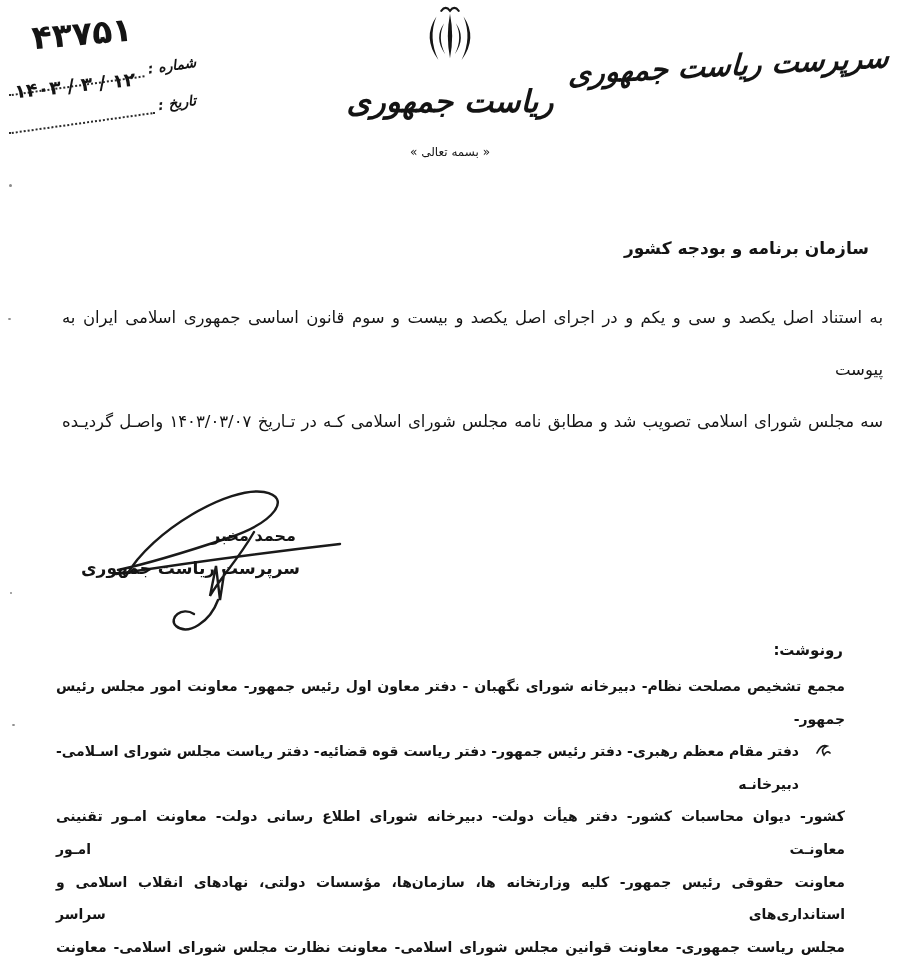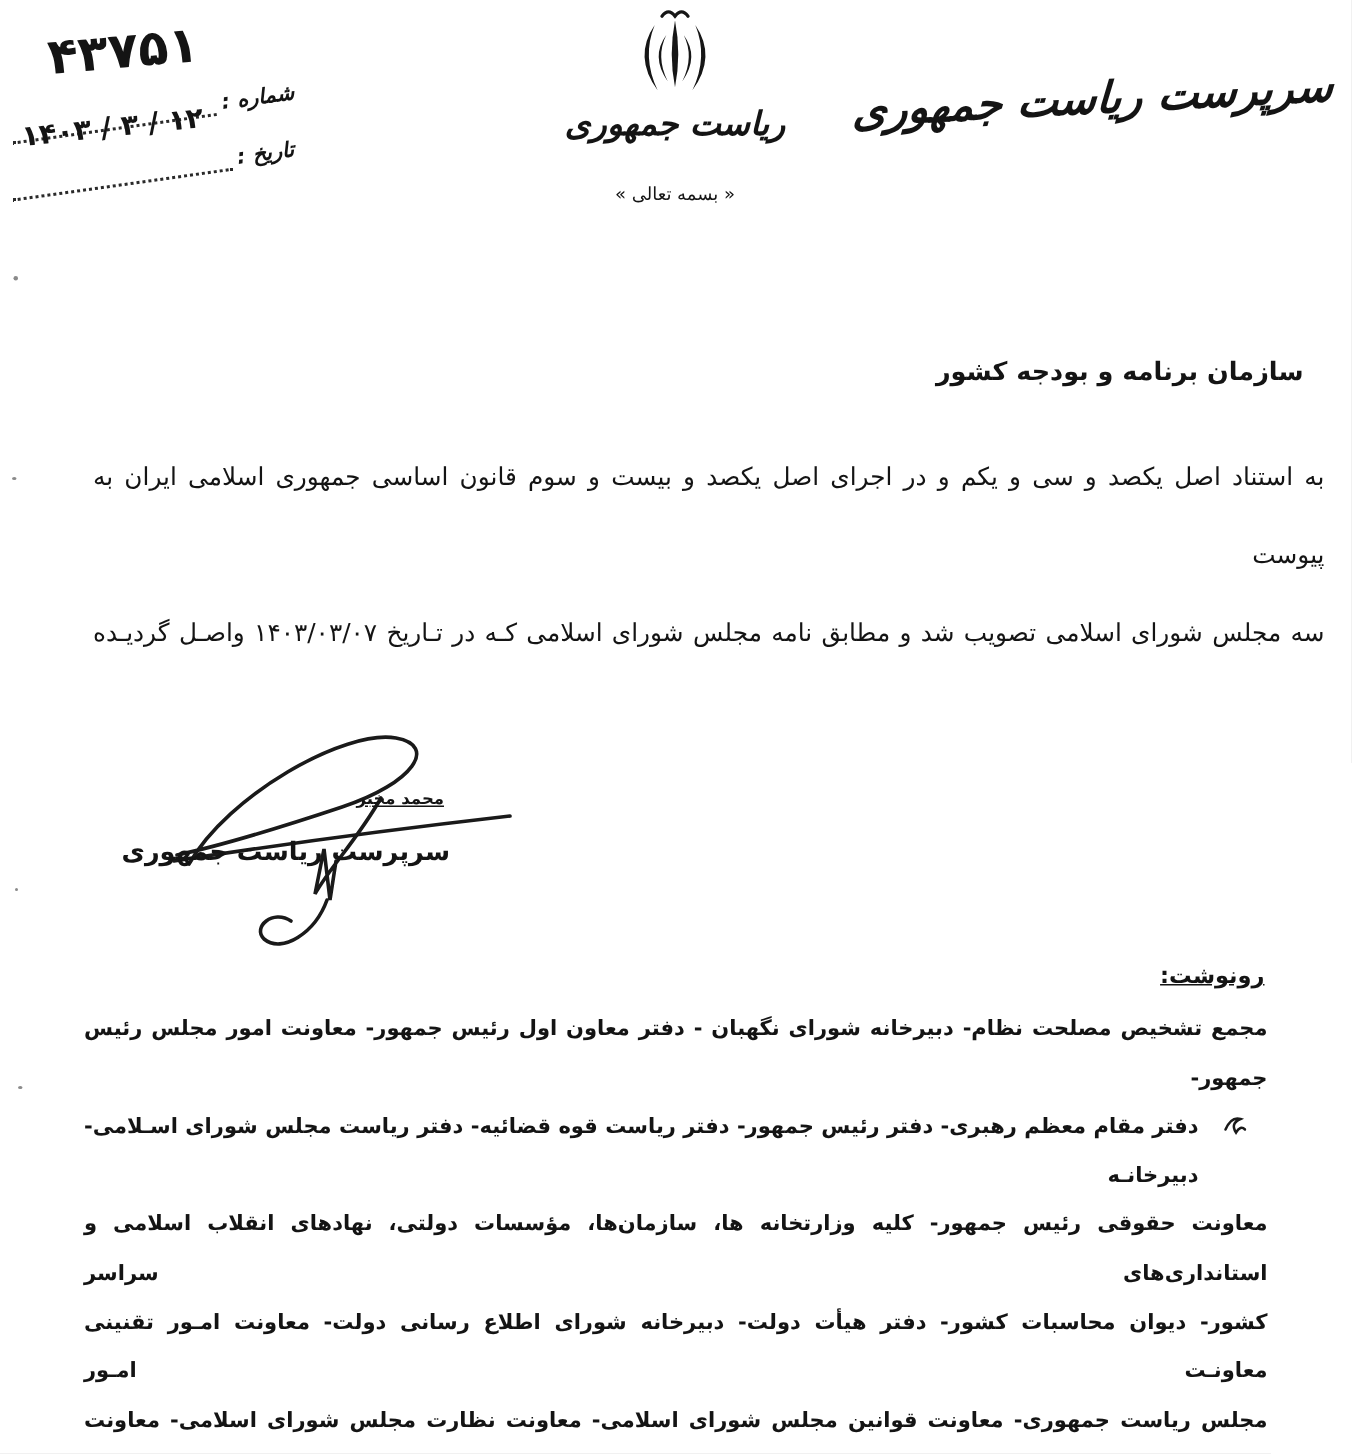--- a/index.html
+++ b/index.html
@@ -27,21 +27,21 @@
   }
   .dotline{flex:1 1 auto; border-bottom:2px dotted #2a2a2a; height:14px;}
   .date-hand{
     position:absolute; left:6px; top:68px; width:130px; text-align:center;
     font-size:19px; font-weight:bold; white-space:nowrap; transform:rotate(-6deg);
   }
   
   .lh-center{position:absolute; left:330px; top:4px; width:240px; text-align:center;}
   .emblem{display:inline-block;}
   .lh-country{font-size:13px; font-weight:bold; font-style:italic; margin-top:0px; white-space:nowrap;}
-  .lh-office{font-size:22px; font-weight:bold; font-style:italic; margin-top:3px; white-space:nowrap;}
+  .lh-office{font-size:31px; font-weight:bold; font-style:italic; margin-top:15px; white-space:nowrap;}
   .lh-bsm{font-size:12px; margin-top:26px; white-space:nowrap;}
   
   .caretaker{
     position:absolute; right:12px; top:48px; width:300px; text-align:center;
     font-size:29px; font-weight:bold; font-style:italic; white-space:nowrap;
     transform:rotate(-3deg) skewX(-6deg);
   }
   
   .addressee{position:absolute; right:32px; top:238px; font-size:17px; font-weight:bold;}
   .body-block{
@@ -49,24 +49,24 @@
     font-size:16.5px; line-height:52px;
   }
   .bline{white-space:nowrap;}
   .bline.j{
     white-space:normal; text-align:justify; text-align-last:justify; text-justify:inter-word;
   }
   .bline.last{text-align:right;}
   
   .sig{position:absolute; left:108px; top:480px; width:250px; height:165px;}
   .sig-svg{position:absolute; left:0; top:0;}
-  .sig-name{position:absolute; right:62px; top:46px; font-size:11px; font-weight:bold; white-space:nowrap;text-decoration:underline;}
+  .sig-name{position:absolute; right:62px; top:46px; font-size:16px; font-weight:bold; white-space:nowrap;}
   .sig-title{position:absolute; right:58px; top:78px; font-size:17px; font-weight:bold; white-space:nowrap;}
   
-  .cc-label{position:absolute; right:58px; top:641px; font-size:15px; font-weight:bold;text-decoration:underline;}
+  .cc-label{position:absolute; right:58px; top:641px; font-size:15px; font-weight:bold;}
   .cc-block{
     position:absolute; right:56px; top:670px; width:789px;
     font-size:14px; font-weight:bold; line-height:32.6px;
   }
   .ccline{white-space:normal; text-align:justify; text-align-last:justify; text-justify:inter-word;}
   .ccline.first{padding-right:46px; position:relative;}
   .cc-mark{position:absolute; right:14px; top:5px;}
   
   .speck{position:absolute; background:#8a8a8a; border-radius:50%;}
 </style>
@@ -127,22 +127,22 @@
 
   <div class="cc-label">رونوشت:</div>
   <div class="cc-block">
     <div class="ccline">مجمع تشخیص مصلحت نظام- دبیرخانه شورای نگهبان - دفتر معاون اول رئیس جمهور- معاونت امور مجلس رئیس جمهور-</div>
     <div class="ccline first">
       <svg class="cc-mark" width="17" height="19" viewBox="0 0 17 19">
         <path d="M3 13 q4 -9 10 -7 q-7 3 -3 9 q3 -5 6 -2" fill="none" stroke="#1a1a1a" stroke-width="1.7" stroke-linecap="round"></path>
       </svg>
       <span>دفتر مقام معظم رهبری- دفتر رئیس جمهور- دفتر ریاست قوه قضائیه- دفتر ریاست مجلس شورای اسـلامی- دبیرخانـه</span>
     </div>
+    <div class="ccline">کشور- دیوان محاسبات کشور- دفتر هیأت دولت- دبیرخانه شورای اطلاع رسانی دولت- معاونت امـور تقنینی معاونـت امـور</div>
     <div class="ccline">معاونت حقوقی رئیس جمهور- کلیه وزارتخانه ها، سازمان‌ها، مؤسسات دولتی، نهادهای انقلاب اسلامی و استانداری‌های سراسر</div>
-    <div class="ccline">کشور- دیوان محاسبات کشور- دفتر هیأت دولت- دبیرخانه شورای اطلاع رسانی دولت- معاونت امـور تقنینی معاونـت امـور</div>
     <div class="ccline">مجلس ریاست جمهوری- معاونت قوانین مجلس شورای اسلامی- معاونت نظارت مجلس شورای اسلامی- معاونت ارتباطـات و</div>
 
   </div>
 
   <div class="speck" style="left:9px; top:184px; width:3px; height:3px;"></div>
   <div class="speck" style="left:8px; top:318px; width:3px; height:2px;"></div>
   <div class="speck" style="left:10px; top:592px; width:2px; height:2px;"></div>
   <div class="speck" style="left:12px; top:724px; width:3px; height:2px;"></div>
 
 </div>

